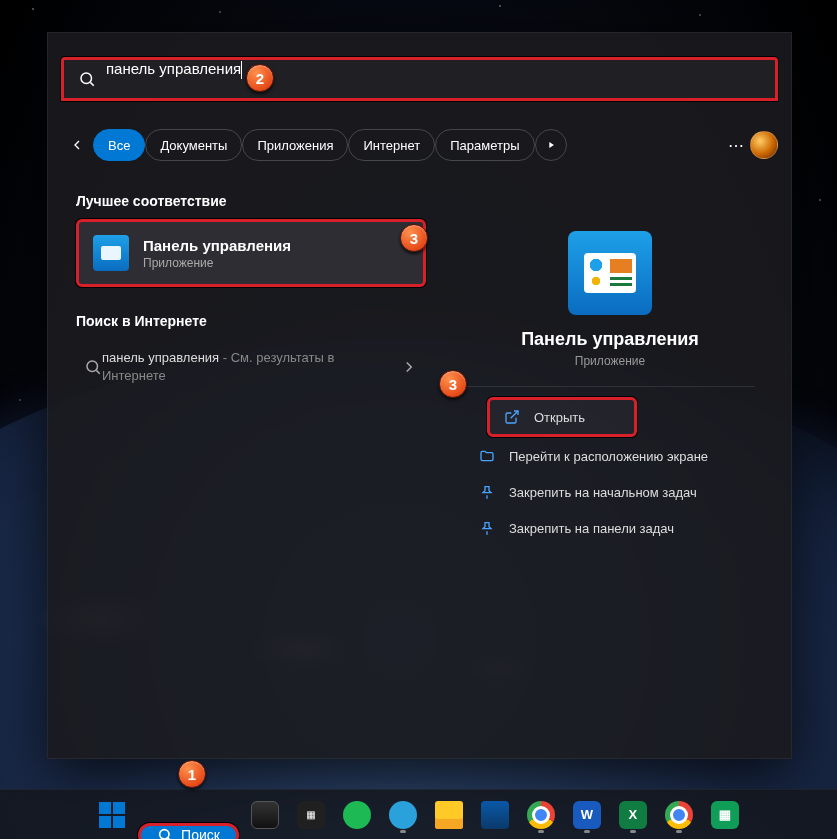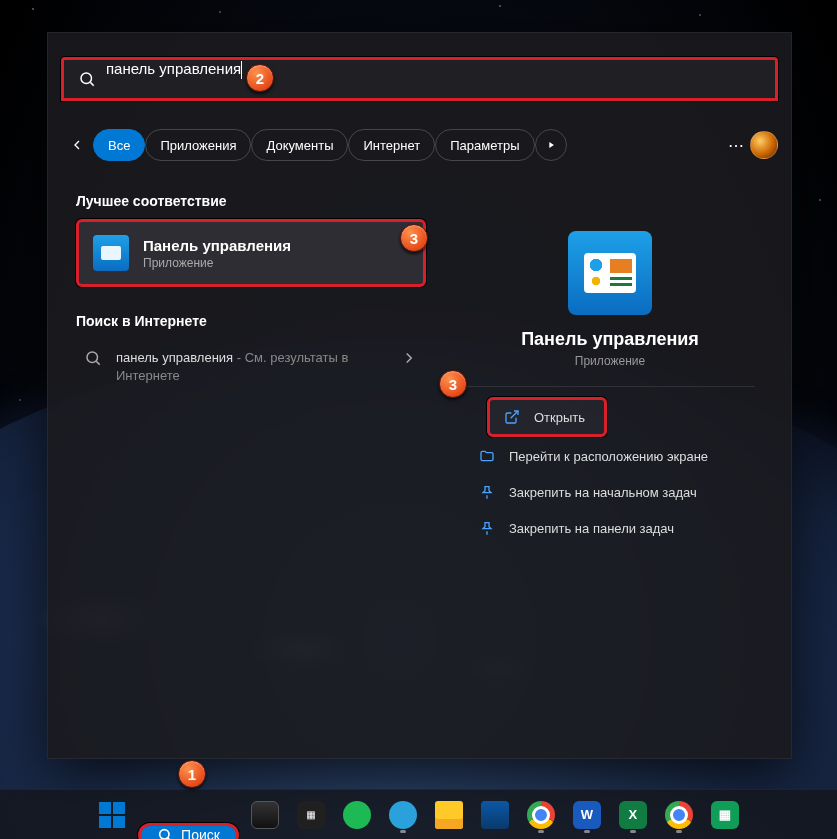--- a/index.html
+++ b/index.html
@@ -98,21 +98,21 @@
     width:36px; height:36px; border-radius:4px;
     background:linear-gradient(180deg,#1ea0e8,#0a6cc0);
     display:flex; align-items:center; justify-content:center;
   }
   .square-ico .win { width:20px; height:14px; background:#eaf6ff; border-radius:2px; position:relative;}
   .bm-title { color:#fff; font-size:15px; font-weight:600; }
   .bm-sub { color:#aaa; font-size:12px; margin-top:2px; }
 
   .section2 { margin-top:26px; }
   .web-item {
-    display:flex; gap:14px; padding:10px 8px; border-radius:6px;
+    display:flex; align-items:center; padding:10px 8px; border-radius:6px;
     color:#ddd; font-size:13px; position:relative;
   }
   .web-item svg { width:18px; height:18px; flex:none; color:#aaa;}
   .web-text { flex:1; line-height:1.4; }
   .web-text .dim { color:#888; }
   .chev { color:#888; }
 
   .right-col { position:absolute; left:410px; top:160px; right:30px; bottom:30px; border-left:1px solid rgba(255,255,255,0); }
   .big-icon {
     width:84px; height:84px; margin:38px auto 14px; border-radius:8px;
@@ -136,21 +136,21 @@
   }
   .big-title { color:#fff; font-size:18px; font-weight:600; text-align:center; }
   .big-sub { color:#999; font-size:12px; text-align:center; margin-top:4px; margin-bottom:18px;}
   .hr { height:1px; background:rgba(255,255,255,0.1); margin:0 6px 10px; }
 
   .action {
     display:flex; align-items:center; gap:14px; padding:9px 14px; border-radius:6px;
     color:#ddd; font-size:13px; margin:2px 6px;
   }
   .action svg { width:16px; height:16px; color:#4aa3ff; flex:none;}
-  .action.hl { border:3px solid #d7202a; box-shadow:0 0 0 1px #000; background:rgba(50,50,58,0.4); padding:9px 14px; width:120px; margin-left:28px;}
+  .action.hl { border:3px solid #d7202a; box-shadow:0 0 0 1px #000; background:rgba(50,50,58,0.4); padding:9px 14px; width:150px; margin-left:28px;}
 
   
   .taskbar {
     position:absolute; left:0; right:0; bottom:0; height:50px;
     background:rgba(20,22,28,0.82);
     border-top:1px solid rgba(255,255,255,0.05);
     display:flex; align-items:center; justify-content:center; gap:6px;
   }
   .tb-icon {
     width:40px; height:40px; border-radius:6px; display:flex; align-items:center; justify-content:center;
@@ -217,22 +217,22 @@
     <span class="search-input"><span>панель управления</span><span class="cursor"></span></span>
   </div>
 
   <div class="toolbar">
     <div class="back-btn">
       <svg width="16" height="16" viewBox="0 0 24 24" fill="none" stroke="#fff" stroke-width="2">
           <path d="M15 18l-6-6 6-6"></path>
         </svg>
     </div>
     <div class="pill sel">Все</div>
+    <div class="pill">Документы</div>
     <div class="pill">Приложения</div>
-    <div class="pill">Документы</div>
     <div class="pill">Интернет</div>
     <div class="pill">Параметры</div>
     <div class="pill more">
       <svg width="10" height="10" viewBox="0 0 24 24" fill="#fff">
           <path d="M8 5v14l11-7z"></path>
         </svg>
     </div>
     <div class="spacer"></div>
     <div class="dots">⋯</div>
     <div class="avatar"></div>

